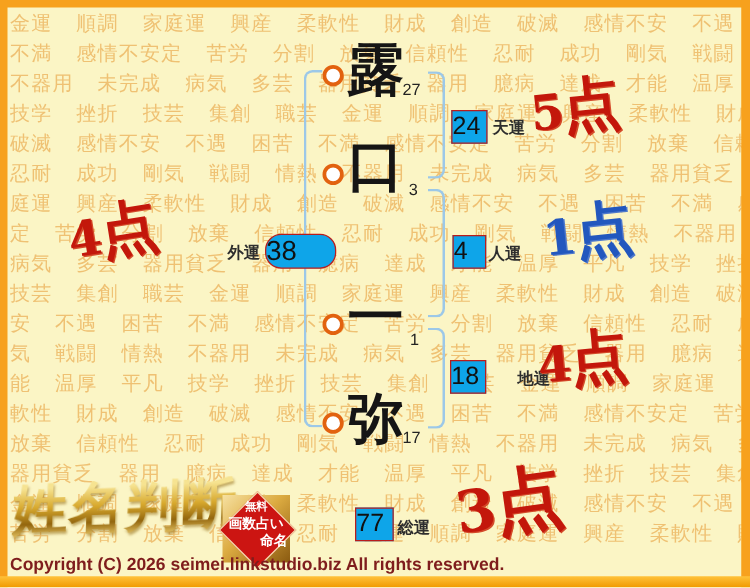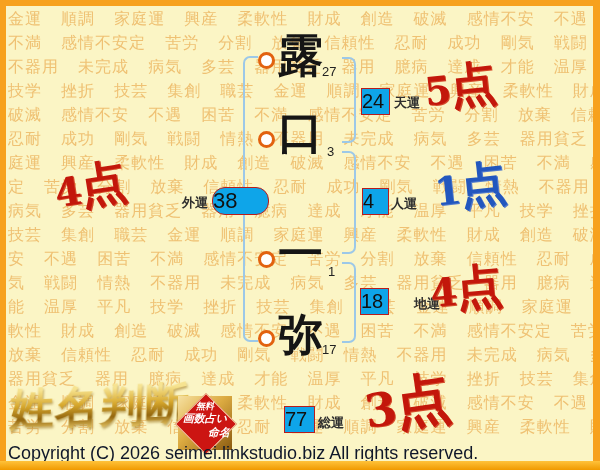--- a/index.html
+++ b/index.html
@@ -62,31 +62,31 @@
     position:absolute; left:10px; top:384px; z-index:5;
     font-family:"DejaVu Serif", serif; font-weight:bold; font-size:44px;
     line-height:1; letter-spacing:1px; transform:rotate(-2deg) skewX(-4deg);
     background:linear-gradient(#f6e391 10%, #d8a92e 45%, #93660e 75%, #e5c463);
     -webkit-background-clip:text; background-clip:text; color:transparent;
     filter:drop-shadow(1px 2px 1px rgba(150,110,20,.55));
     cursor:pointer;
   }
   .badge{position:absolute; left:178px; top:396px; width:54px; height:54px; z-index:5;
     background:linear-gradient(135deg,#f6e1a2,#dcab41 45%,#8a5a10);
-    cursor:pointer;font-style:italic;}
+    cursor:pointer;}
   .badge-diamond{position:absolute; left:6px; top:6px; width:42px; height:42px;
     background:#cc1512; border:1px solid #f3ddae; transform:rotate(45deg);}
   .badge-text{position:absolute; left:0; top:5px; width:54px; text-align:center;
     color:#fff; font-weight:bold; line-height:1.25;}
   .badge-text .l1{font-size:9px; display:block;}
   .badge-text .l2{font-size:11px; display:block;}
   .badge-text .l3{font-size:11px; display:block;padding-left:28px;}
   .copyright{position:absolute; left:8px; top:443px; z-index:5;
-    color:#0f172a; font-size:18px;
-    font-family:"Liberation Sans", sans-serif;}
+    color:#7f1d1d; font-size:14px;
+    font-family:"Liberation Sans", sans-serif;font-weight:bold;}
 </style>
 </head>
 <body>
 
 <div class="page">
 
   <div class="wallpaper">
       <div class="bg-row">金運 順調 家庭運 興産 柔軟性 財成 創造 破滅 感情不安 不遇 困苦</div>
       <div class="bg-row">不満 感情不安定 苦労 分割 放棄 信頼性 忍耐 成功 剛気 戦闘 情熱</div>
       <div class="bg-row">不器用 未完成 病気 多芸 器用貧乏 器用 臆病 達成 才能 温厚 平凡</div>

